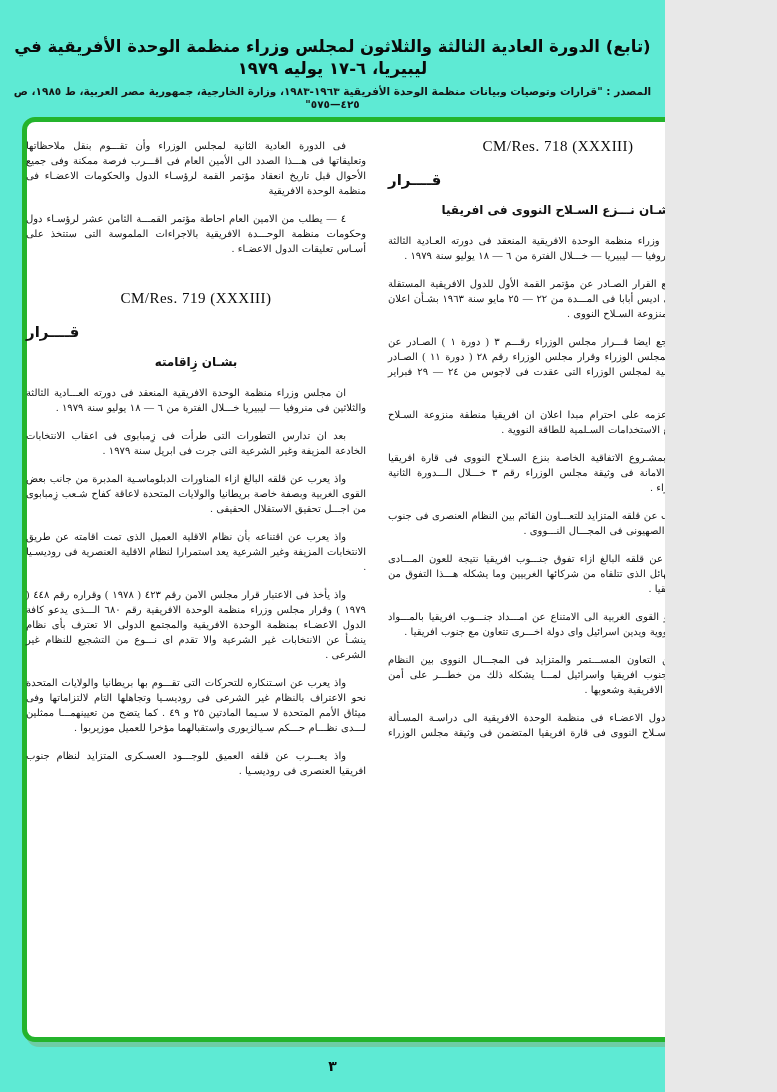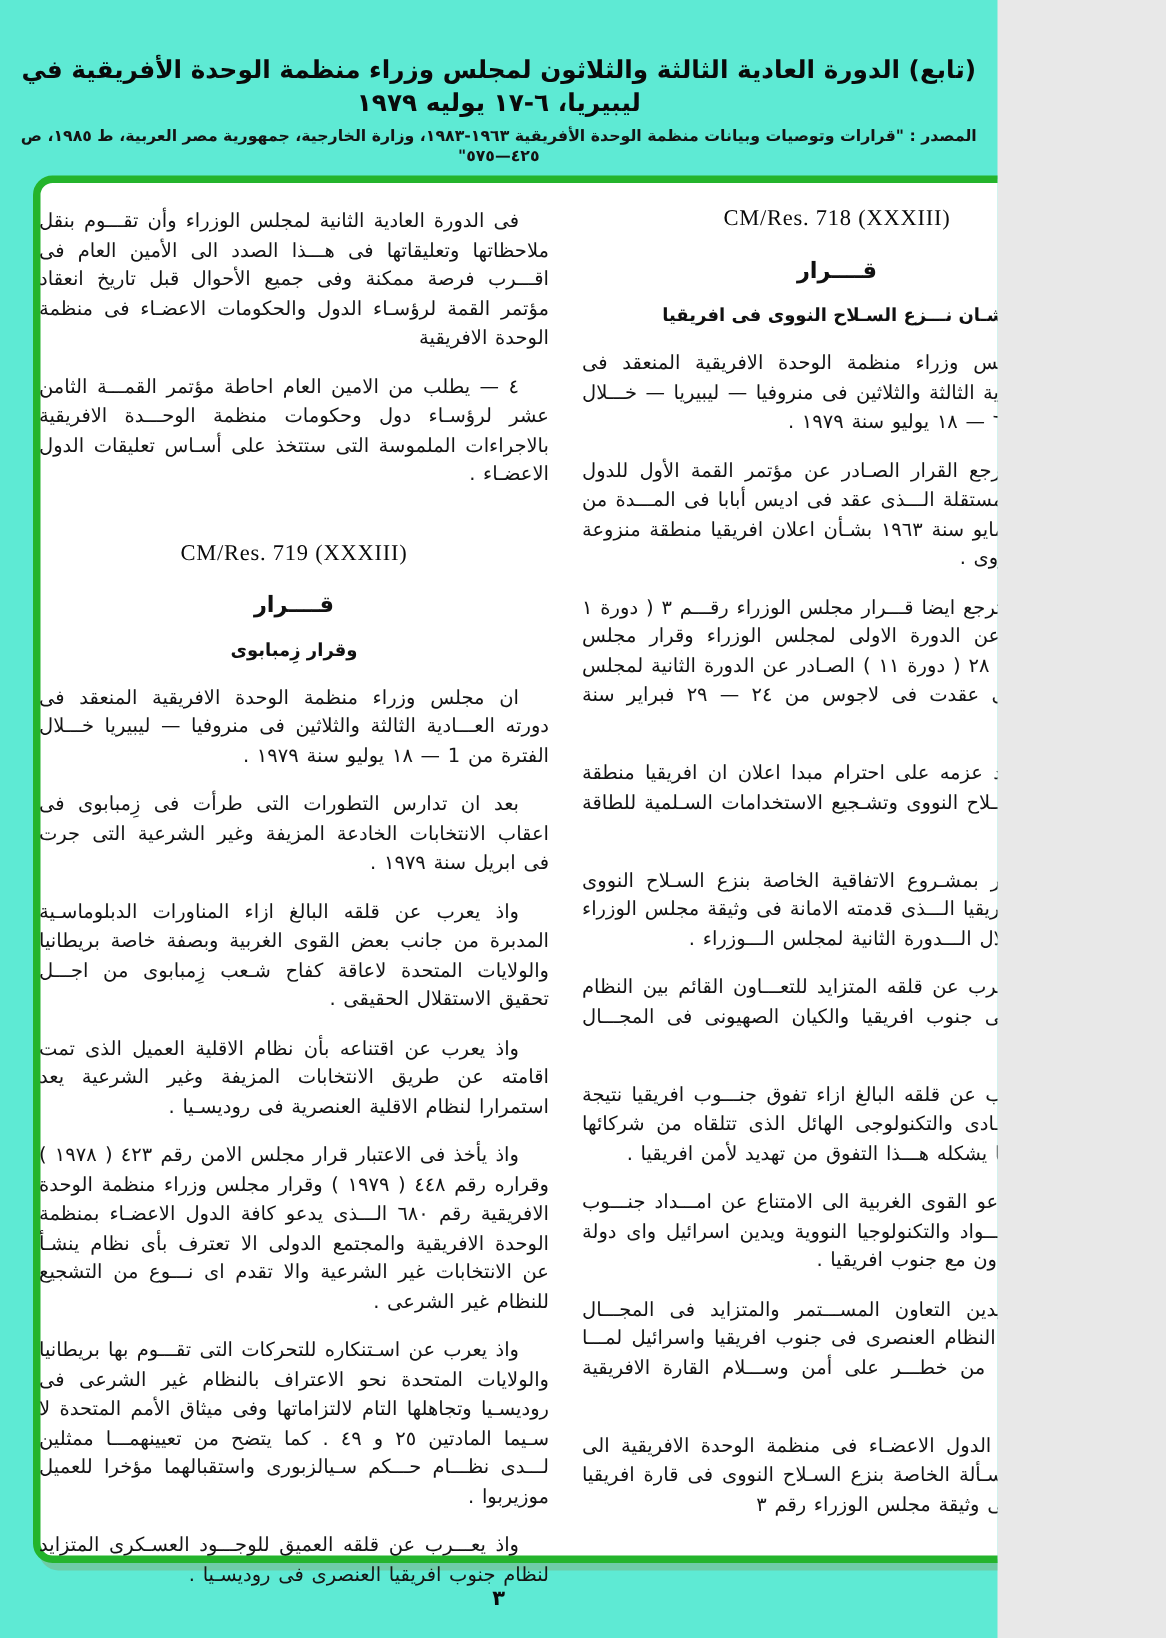--- a/index.html
+++ b/index.html
@@ -43,34 +43,35 @@
     width:340px;flex:0 0 340px;
     direction:rtl;
   }
   .doc-ref{
     direction:ltr;text-align:center;
     font-family:Liberation Serif, serif;
     font-size:15px;letter-spacing:0.5px;
     color:#0a0a0a;margin:0 0 6px 0;
   }
   .res-title{
-    text-align:center;font-size:15px;font-weight:bold;
+    text-align:left;font-size:15px;font-weight:bold;
     margin:16px 0 14px 0;letter-spacing:1px;
   }
   .res-subtitle{
     text-align:center;font-size:12px;font-weight:bold;
     margin:0 0 16px 0;
   }
   .para{
-    font-size:13px;line-height:1.5;
+    font-size:10px;line-height:1.5;
     text-align:justify;text-align-last:right;
     text-indent:20px;
     margin:0 0 13px 0;
     color:#141414;
     word-spacing:1px;
+    font-family:Liberation Serif, serif;
   }
   .col-left .doc-ref{margin-top:34px;}
   
   .page-number{
     position:absolute;bottom:18px;left:0;right:0;
     text-align:center;font-size:14px;font-weight:bold;color:#0a0a0a;
   }
 </style>
 </head>
 <body>
@@ -99,22 +100,22 @@
         <p class="para">١ — يدعو القوى الغربية الى الامتناع عن امـــداد جنـــوب افريقيا بالمـــواد والتكنولوجيا النووية ويدين اسرائيل واى دولة اخـــرى تتعاون مع جنوب افريقيا .</p>
         <p class="para">٢ — يدين التعاون المســـتمر والمتزايد فى المجـــال النووى بين النظام العنصرى فى جنوب افريقيا واسرائيل لمـــا يشكله ذلك من خطـــر على أمن وســـلام القارة الافريقية وشعوبها .</p>
         <p class="para">٣  يدعو الدول الاعضـاء فى منظمة الوحدة الافريقية الى دراسـة المسـألة الخاصة بنزع السـلاح النووى فى قارة افريقيا المتضمن فى وثيقة مجلس الوزراء رقم ٣</p>
       </div>
 
       <div class="col col-left">
         <p class="para">فى الدورة العادية الثانية لمجلس الوزراء وأن تقـــوم بنقل ملاحظاتها وتعليقاتها فى هـــذا الصدد الى الأمين العام فى اقـــرب فرصة ممكنة وفى جميع الأحوال قبل تاريخ انعقاد مؤتمر القمة لرؤسـاء الدول والحكومات الاعضـاء فى منظمة الوحدة الافريقية</p>
         <p class="para">٤ — يطلب من الامين العام احاطة مؤتمر القمـــة الثامن عشر لرؤسـاء دول وحكومات منظمة الوحـــدة الافريقية بالاجراءات الملموسة التى ستتخذ على أسـاس تعليقات الدول الاعضـاء .</p>
         <div class="doc-ref">CM/Res. 719 (XXXIII)</div>
         <div class="res-title">قــــرار</div>
-        <div class="res-subtitle">وقرار زِمبابوى</div>
-        <p class="para">ان مجلس وزراء منظمة الوحدة الافريقية المنعقد فى دورته العـــادية الثالثة والثلاثين فى منروفيا — ليبيريا خـــلال الفترة من 1 — ١٨ يوليو سنة ١٩٧٩ .</p>
+        <div class="res-subtitle">بشـان زِاقامته</div>
+        <p class="para">ان مجلس وزراء منظمة الوحدة الافريقية المنعقد فى دورته العـــادية الثالثة والثلاثين فى منروفيا — ليبيريا خـــلال الفترة من ٦ — ١٨ يوليو سنة ١٩٧٩ .</p>
         <p class="para">بعد ان تدارس التطورات التى طرأت فى زِمبابوى فى اعقاب الانتخابات الخادعة المزيفة وغير الشرعية التى جرت فى ابريل سنة ١٩٧٩ .</p>
         <p class="para">واذ يعرب عن قلقه البالغ ازاء المناورات الدبلوماسـية المدبرة من جانب بعض القوى الغربية وبصفة خاصة بريطانيا والولايات المتحدة لاعاقة كفاح شـعب زِمبابوى من اجـــل تحقيق الاستقلال الحقيقى .</p>
         <p class="para">واذ يعرب عن اقتناعه بأن نظام الاقلية العميل الذى تمت اقامته عن طريق الانتخابات المزيفة وغير الشرعية يعد استمرارا لنظام الاقلية العنصرية فى روديسـيا .</p>
         <p class="para">واذ يأخذ فى الاعتبار قرار مجلس الامن رقم ٤٢٣ ( ١٩٧٨ ) وقراره رقم ٤٤٨ ( ١٩٧٩ ) وقرار مجلس وزراء منظمة الوحدة الافريقية رقم ٦٨٠ الـــذى يدعو كافة الدول الاعضـاء بمنظمة الوحدة الافريقية والمجتمع الدولى الا تعترف بأى نظام ينشـأ عن الانتخابات غير الشرعية والا تقدم اى نـــوع من التشجيع للنظام غير الشرعى .</p>
         <p class="para">واذ يعرب عن اسـتنكاره للتحركات التى تقـــوم بها بريطانيا والولايات المتحدة  نحو الاعتراف بالنظام غير الشرعى فى روديسـيا وتجاهلها التام لالتزاماتها وفى ميثاق الأمم المتحدة لا سـيما المادتين ٢٥ و ٤٩ . كما يتضح من تعيينهمـــا ممثلين لـــدى نظـــام حـــكم سـيالزبورى واستقبالهما مؤخرا للعميل موزيربوا .</p>
         <p class="para">واذ يعـــرب عن قلقه العميق للوجـــود العسـكرى المتزايد لنظام جنوب افريقيا العنصرى فى روديسـيا .</p>
       </div>
 
     </div>
   </div>

